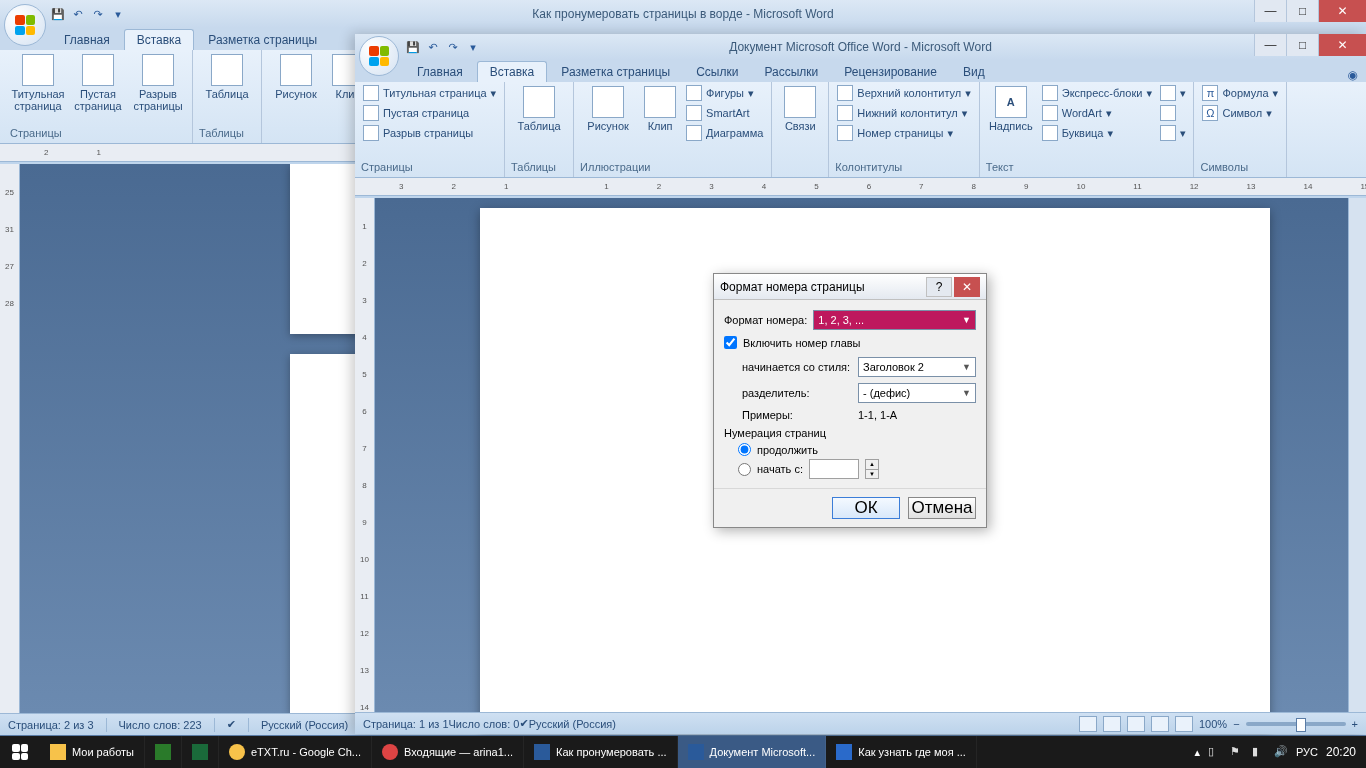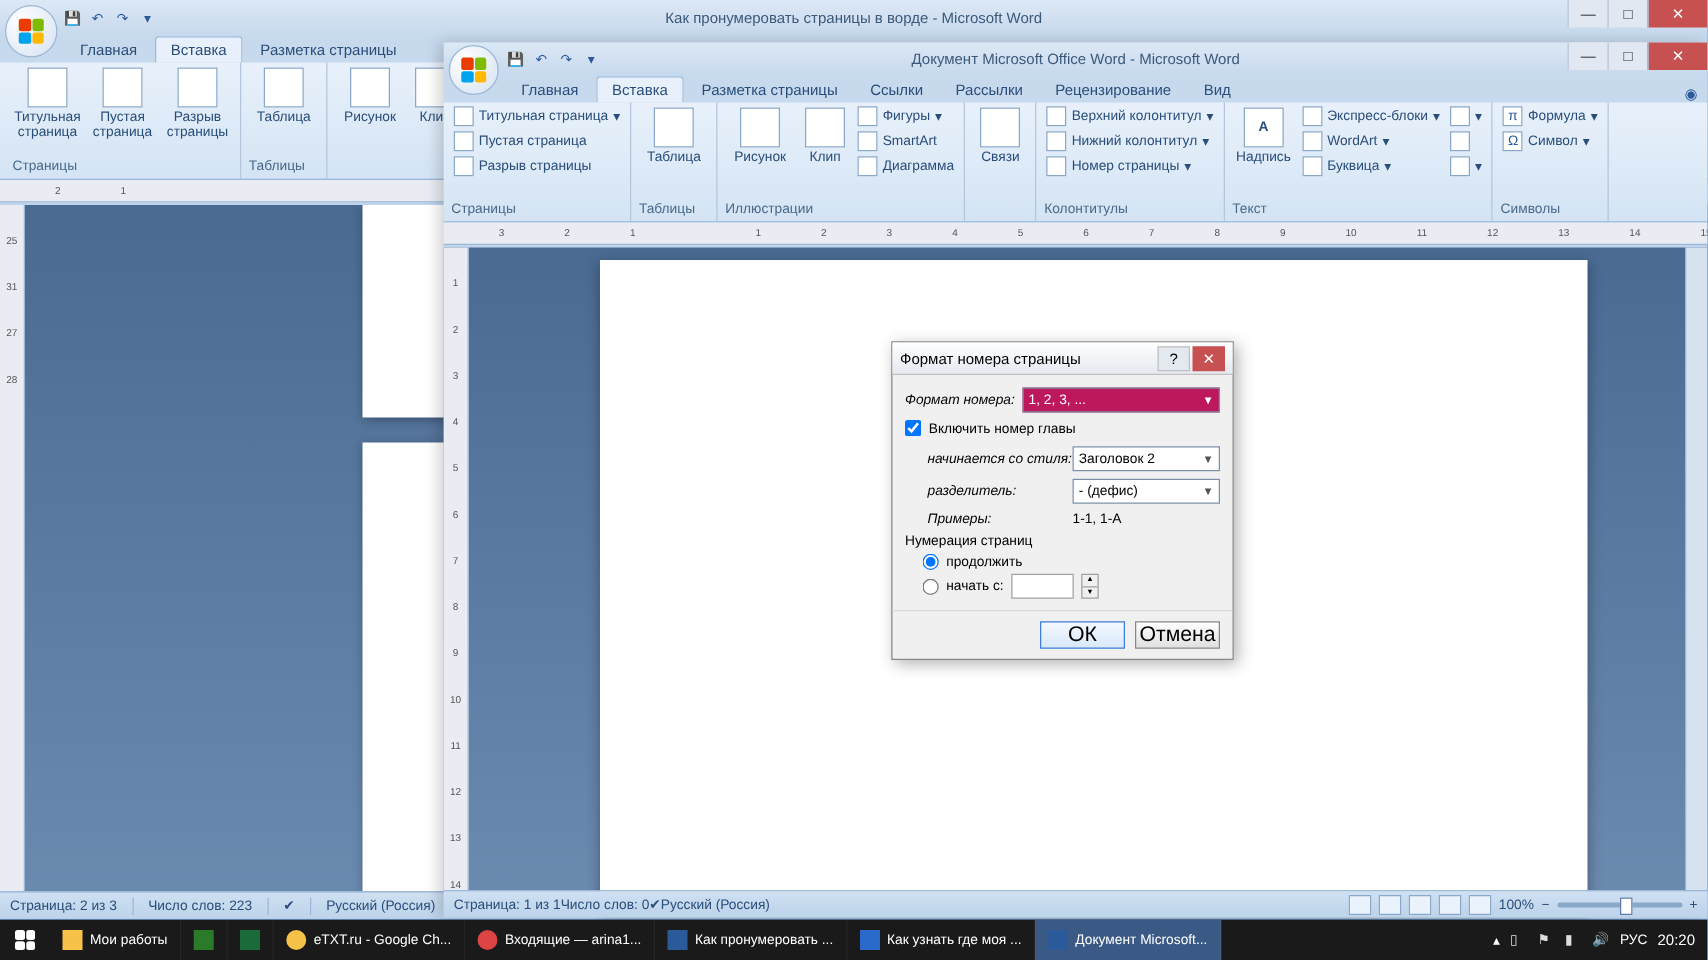--- a/index.html
+++ b/index.html
@@ -52,21 +52,21 @@
 
 
 .dialog { position:absolute; left:713px; top:225px; width:274px; background:#f0f0f0; border:1px solid #888; box-shadow:3px 3px 12px rgba(0,0,0,.3); z-index:20;margin-top:48px;}
 .dialog-title { height:26px; background:linear-gradient(#fff,#e4e9f0); display:flex; align-items:center; padding:0 6px; font-size:12px; border-bottom:1px solid #c0c0c0;}
 .dialog-title .dtitle{flex:1;}
 .dialog-title .dbtn{width:26px;height:20px;display:flex;align-items:center;justify-content:center;font-size:12px;}
 .dialog-title .dclose{background:#c75050;color:#fff;}
 .dialog-title .dhelp{background:#e4e9f0;border:1px solid #c0c0c0;margin-right:2px;}
 .dialog-body { padding: 10px 10px 6px; font-size: 11px; }
 .drow { display:flex; align-items:center; margin-bottom:6px; gap:6px;}
-.drow label{white-space:nowrap;font-style:italic;}
+.drow label{white-space:nowrap;}
 .dselect { flex:1; height:20px; border:1px solid #7a90a8; background:#fff; padding:0 4px; display:flex; align-items:center; justify-content:space-between;}
 .dselect.hl { background:#be185d; color:#fff;}
 .dselect .arrow{font-size:9px;color:#555;}
 .dselect.hl .arrow{color:#fff;}
 .dcheck { display:flex; align-items:center; gap:6px; margin:4px 0 8px;}
 .dcheck input{width:13px;height:13px;}
 .dindent { margin-left: 18px; }
 .dgroup-label{margin:6px 0 4px;}
 .dradio{display:flex;align-items:center;gap:6px;margin:3px 0 3px 14px;}
 .dnum{width:50px;height:20px;border:1px solid #a0a0a0;background:#fff;}
@@ -480,27 +480,27 @@
       <span>eTXT.ru - Google Ch...</span>
     </div>
   <div class="titem">
       <div class="ticon" style="background:#d44;border-radius:50%;"></div>
       <span>Входящие — arina1...</span>
     </div>
   <div class="titem">
       <div class="ticon" style="background:#2a5a9a;"></div>
       <span>Как пронумеровать ...</span>
     </div>
+  <div class="titem active">
+      <div class="ticon" style="background:#2a5a9a;"></div>
+      <span>Документ Microsoft...</span>
+    </div>
   <div class="titem">
       <div class="ticon" style="background:#2a6aca;"></div>
       <span>Как узнать где моя ...</span>
-    </div>
-  <div class="titem active">
-      <div class="ticon" style="background:#2a5a9a;"></div>
-      <span>Документ Microsoft...</span>
     </div>
   <div class="tray">
     <span>▴</span>
     <span class="ticon-tray">▯</span>
     <span class="ticon-tray">⚑</span>
     <span class="ticon-tray">▮</span>
     <span class="ticon-tray">🔊</span>
     <span>РУС</span>
     <span class="clock">20:20</span>
   </div>

